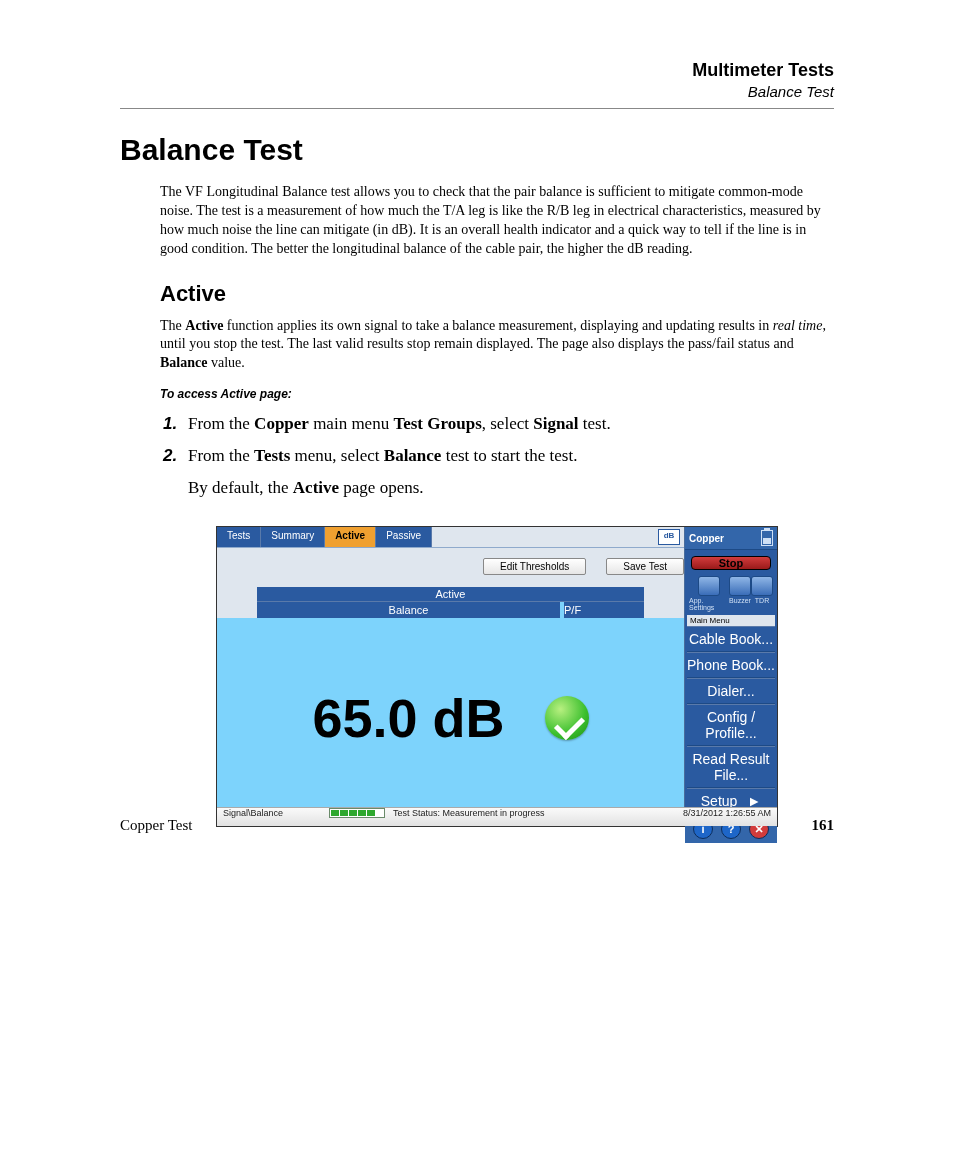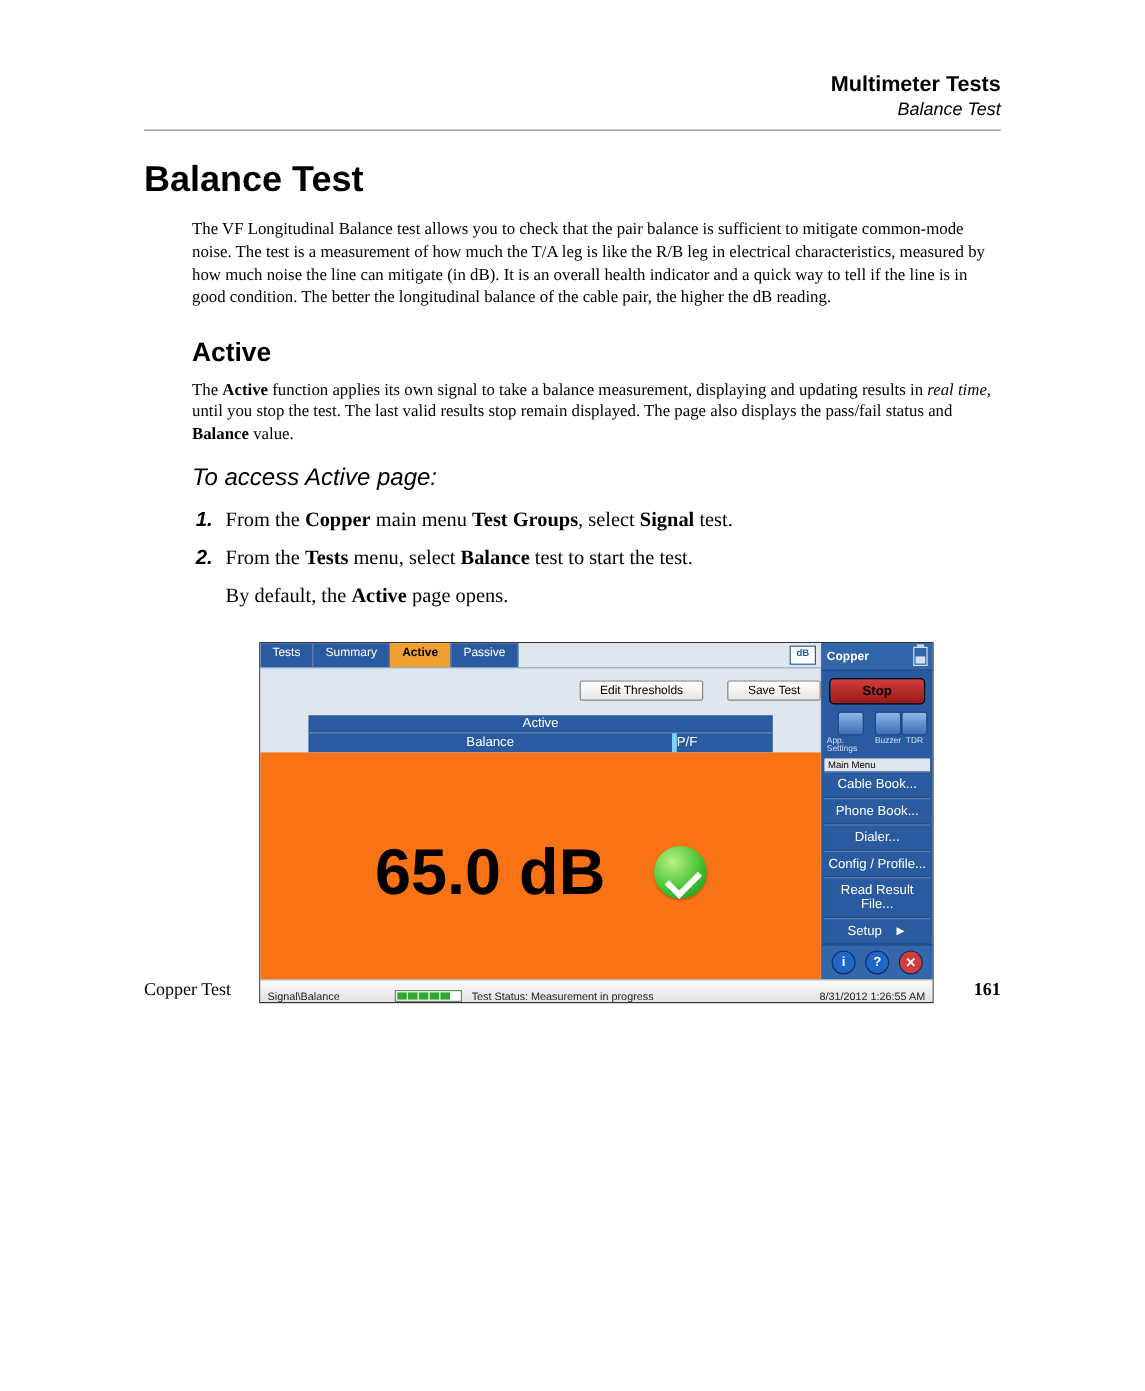--- a/index.html
+++ b/index.html
@@ -51,23 +51,23 @@
     margin: 0 1px 14px 0;
   }
   h2.sub {
     font-family: Arial, Helvetica, sans-serif;
     font-weight: bold;
     font-size: 22px;
     margin: 22px 0 10px 0;
   }
   .instr {
     font-family: Arial, Helvetica, sans-serif;
-    font-weight: normal;
+    font-weight: bold;
     font-style: italic;
-    font-size: 20px;
+    font-size: 12px;
     margin: 14px 0 10px 0;
   }
   ol.steps {
     padding-left: 22px;
     margin: 0 0 10px 0;
   }
   ol.steps li {
     font-size: 17px;
     line-height: 1.5;
     margin-bottom: 6px;
@@ -185,21 +185,21 @@
     text-align: left;
     padding: 2px 0;
     border-left: 4px solid #7dd3fc;
   }
   .result-body {
     display: flex;
     align-items: center;
     justify-content: center;
     gap: 40px;
     flex: 1;
-    background: #f97316;
+    background: #7dd3fc;
     padding-top: 10px;
   }
   .big-reading {
     font-family: Arial, Helvetica, sans-serif;
     font-size: 54px;
     font-weight: bold;
     color: #000;
   }
   .pass-icon {
     width: 44px;
@@ -290,21 +290,21 @@
     background: #dfe6ee;
     color: #000;
     font-size: 8px;
     padding: 1px 3px;
     margin: 2px 2px 0 2px;
   }
   .side-item {
     margin: 0 2px;
     padding: 4px 0;
     text-align: center;
-    font-size: 11px;
+    font-size: 14px;
     color: #fff;
     border-top: 1px solid #5a7aaa;
     border-bottom: 1px solid #1d4a86;
     background: #2a5aa0;
   }
   .side-item.setup {
     display:flex; justify-content:center; align-items:center; gap:10px;
   }
   .side-bottom {
     margin-top: auto;
@@ -318,21 +318,21 @@
     width: 18px; height: 18px; border-radius: 50%;
     display:flex; align-items:center; justify-content:center;
     font-weight:bold; font-size:11px;
     border:1px solid #0d2d5a;
   }
   .circ.blue { background:#1e66c8; color:#fff; }
   .circ.red  { background:#d23c3c; color:#fff; }
 
   .statusbar {
     display: flex;
-    align-items: flex-end;
+    align-items: flex-start;
     height: 18px;
     background: linear-gradient(#fafafa,#e2e2e2);
     border-top: 1px solid #aaa;
     font-size: 9px;
     color: #222;
     padding: 0 6px;
     gap: 8px;
   }
   .statusbar .spacer { flex: 0 0 30px; }
   .progress {

